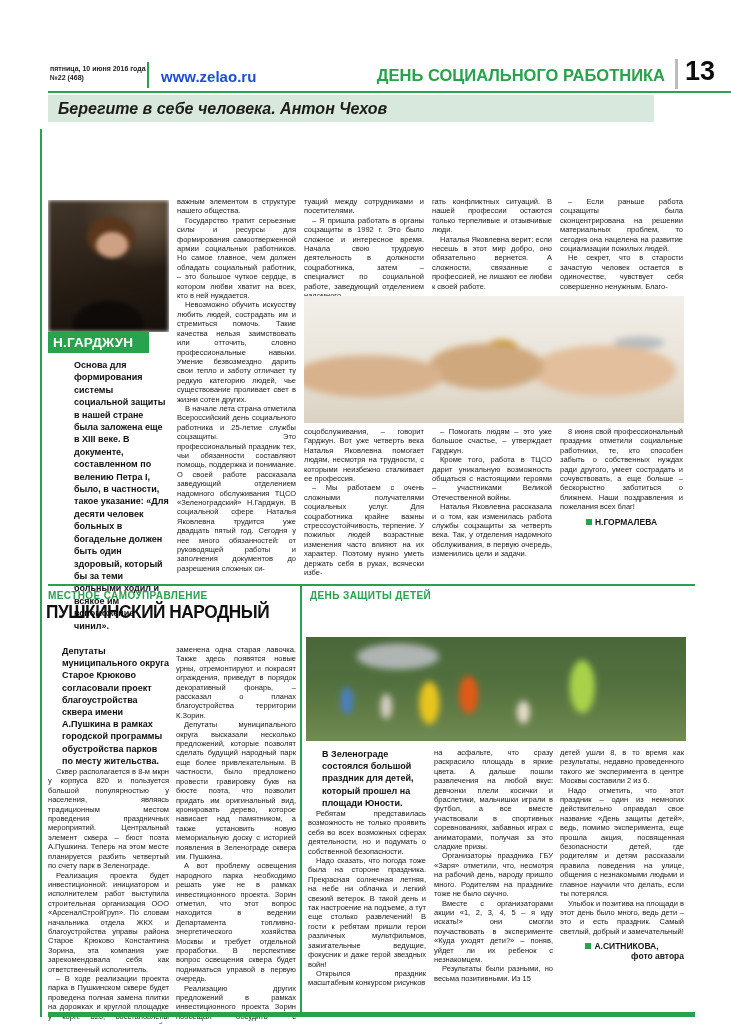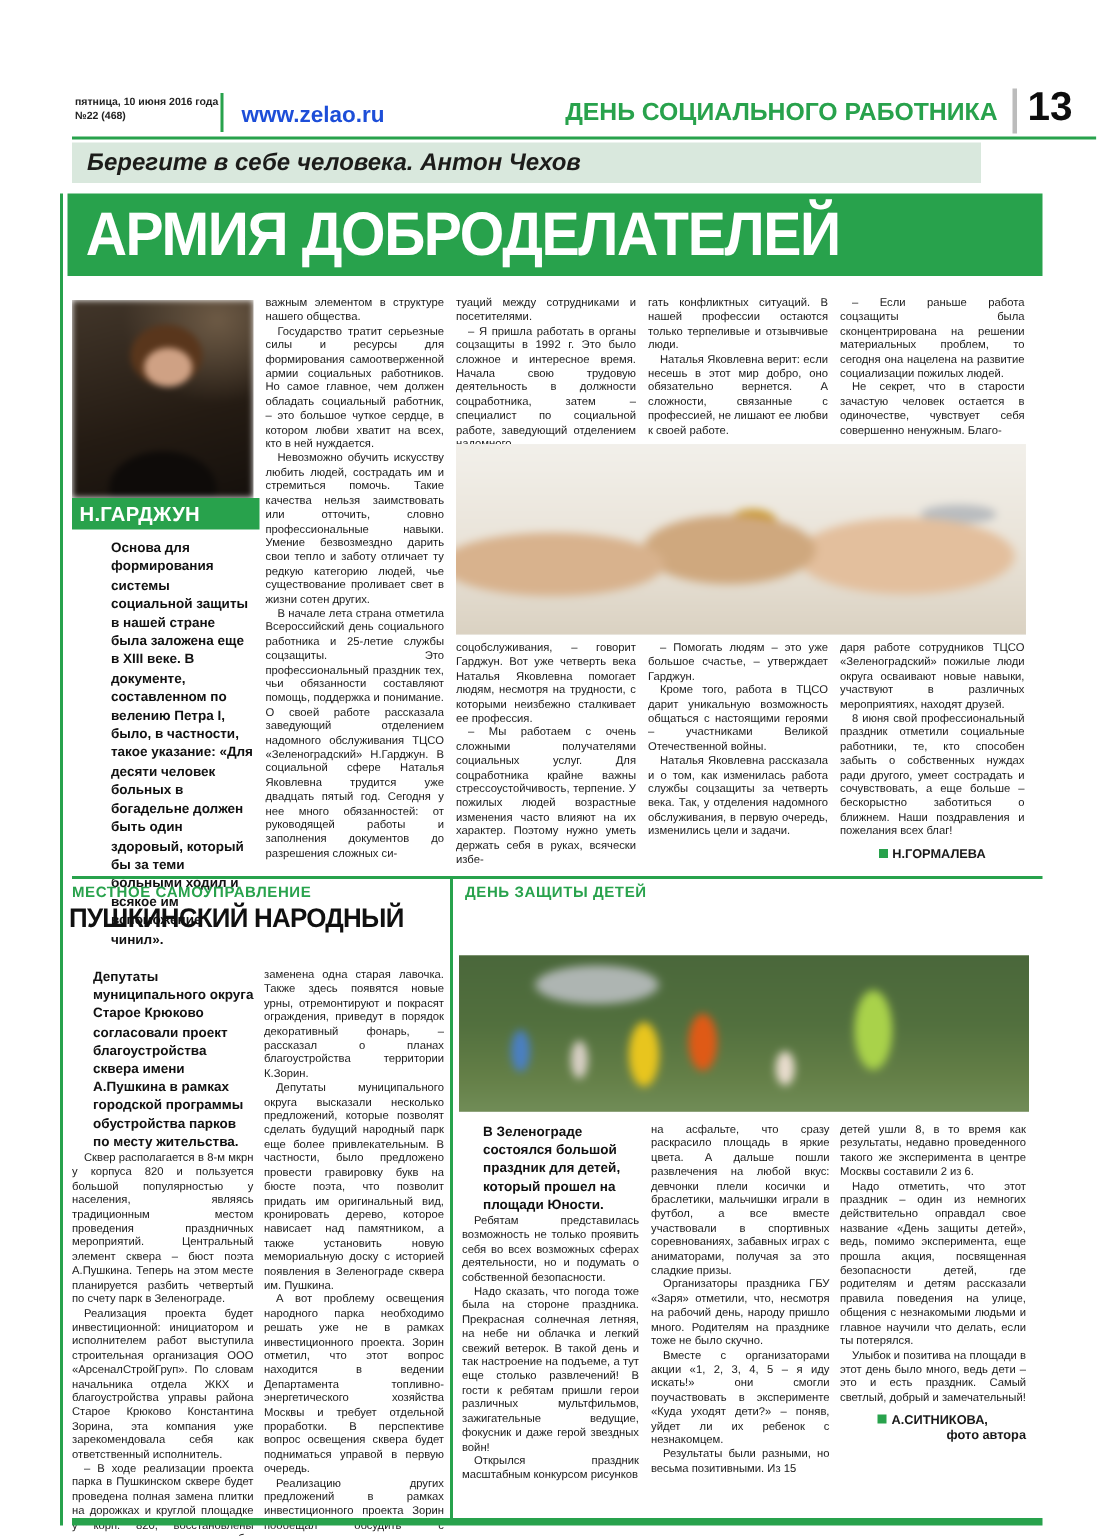--- a/index.html
+++ b/index.html
@@ -46,21 +46,21 @@
   .portrait .ph{
     position:absolute;inset:0;filter:blur(2px);
     background:
       radial-gradient(ellipse 26px 21px at 53% 34%, #cfa184 60%, rgba(0,0,0,0) 63%),
       radial-gradient(ellipse 40px 34px at 52% 28%, #59361c 58%, rgba(0,0,0,0) 62%),
       radial-gradient(ellipse 58px 40px at 50% 95%, #0e0b09 60%, rgba(0,0,0,0) 63%),
       radial-gradient(ellipse 90px 80px at 80% 10%, #6d5a45 0%, rgba(0,0,0,0) 70%),
       linear-gradient(165deg,#42362a 0%,#241b13 60%,#15100c 100%);
   }
   .caption-bar{
-    left:48px;top:332px;width:125px;height:21px;background:var(--green);
+    left:48px;top:332px;width:101px;height:21px;background:var(--green);
     color:#fff;font-weight:800;font-size:13.5px;line-height:21px;padding-left:5px;letter-spacing:.2px;
   }
   .feature-lead{
     left:48px;top:359px;width:121px;padding-left:26px;
     font-size:9px;font-weight:bold;line-height:12.4px;color:#111;
   }
   .feature-rest{left:48px;top:508px;width:121px;}
 
   
   .body-col{font-size:7.5px;line-height:9.4px;text-align:justify;color:var(--ink);}
@@ -138,23 +138,20 @@
     <div>№22 (468)</div>
   </div>
   <div class="abs hdr-vrule"></div>
   <div class="abs site-url">www.zelao.ru</div>
   <div class="abs hdr-section">ДЕНЬ СОЦИАЛЬНОГО РАБОТНИКА</div>
   <div class="abs pageno-bar"></div>
   <div class="abs page-number">13</div>
   <div class="abs hdr-rule"></div>
   <div class="abs quote-bar">Берегите в себе человека. Антон Чехов</div>
 
-  <div class="abs banner">
-    <span>АРМИЯ ДОБРОДЕЛАТЕЛЕЙ</span>
-  </div>
   <div class="abs left-vline"></div>
 
   <div class="abs portrait">
       <div class="ph"></div>
     </div>
   <div class="abs caption-bar">Н.ГАРДЖУН</div>
   <div class="abs feature-lead">Основа для формирования системы социальной защиты в нашей стране была заложена еще в XIII веке. В документе, составленном по велению Петра I, было, в частности, такое указание: «Для десяти человек больных в богадельне должен быть один здоровый, который бы за теми больными ходил и всякое им вспоможение чинил».</div>
 
   <div class="abs col2 body-col">
     <p class="cont">важным элементом в структуре нашего общества.</p>
@@ -183,21 +180,20 @@
   <div class="abs col3b body-col">
     <p class="cont">соцобслуживания, – говорит Гарджун. Вот уже четверть века Наталья Яковлевна помогает людям, несмотря на трудности, с которыми неизбежно сталкивает ее профессия.</p>
     <p>– Мы работаем с очень сложными получателями социальных услуг. Для соцработника крайне важны стрессоустойчивость, терпение. У пожилых людей возрастные изменения часто влияют на их характер. Поэтому нужно уметь держать себя в руках, всячески избе-</p>
   </div>
   <div class="abs col4b body-col">
     <p>– Помогать людям – это уже большое счастье, – утверждает Гарджун.</p>
     <p>Кроме того, работа в ТЦСО дарит уникальную возможность общаться с настоящими героями – участниками Великой Отечественной войны.</p>
     <p>Наталья Яковлевна рассказала и о том, как изменилась работа службы соцзащиты за четверть века. Так, у отделения надомного обслуживания, в первую очередь, изменились цели и задачи.</p>
   </div>
   <div class="abs col5b body-col">
-    <p class="cont">даря работе сотрудников ТЦСО «Зеленоградский» пожилые люди округа осваивают новые навыки, участвуют в различных мероприятиях, находят друзей.</p>
     <p>8 июня свой профессиональный праздник отметили социальные работники, те, кто способен забыть о собственных нуждах ради другого, умеет сострадать и сочувствовать, а еще больше – бескорыстно заботиться о ближнем. Наши поздравления и пожелания всех благ!</p>
     <div class="sig">
       <span class="sq"></span><span>Н.ГОРМАЛЕВА</span>
     </div>
   </div>
 
   <div class="abs mid-rule"></div>
   <div class="abs sect-vline"></div>
 
   <div class="abs sect-label lbl-left">МЕСТНОЕ САМОУПРАВЛЕНИЕ</div>

